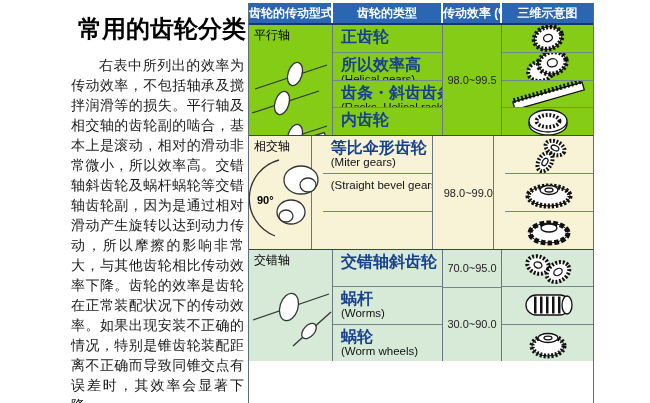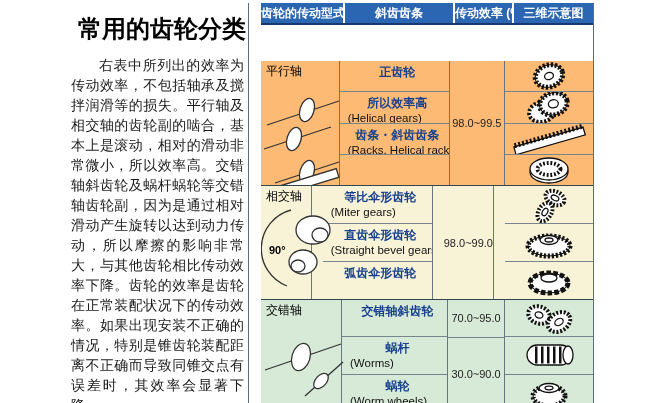--- a/index.html
+++ b/index.html
@@ -5,40 +5,40 @@
   * { box-sizing: border-box; margin: 0; padding: 0; }
   html,body { background:#fff; }
   body { font-family: "Liberation Sans", "DejaVu Sans", sans-serif; }
   #canvas { position:relative; width:650px; height:403px; background:#fff; overflow:hidden; }
 
   
   .page-title { position:absolute; left:78px; top:13px; font-size:24px; font-weight:bold; color:#000; letter-spacing:0px; white-space:nowrap; }
   .intro { position:absolute; left:71px; top:55px; width:173px; font-size:14px; line-height:20px; color:#1a1a1a; text-align:justify; text-indent:2em; }
 
   
-  .gear-table { position:absolute; left:248px; top:3px; width:346px; height:400px; border-left:1px solid #5d6e7a; border-right:1px solid #5d6e7a;padding-left:12px; }
+  .gear-table { position:absolute; left:248px; top:3px; width:346px; height:400px; border-left:1px solid #5d6e7a; border-right:1px solid #5d6e7a; }
   .thead { display:flex; height:22px; background:#2a66b2; border-bottom:2px solid #16386e; }
   .th { color:#fff; font-size:12px; font-weight:bold; text-align:center; line-height:20px; border-right:2px solid #fff; overflow:hidden; white-space:nowrap; }
   .th:last-child { border-right:none; }
   .th.c1 { width:84px; } .th.c2 { width:110px; } .th.c3 { width:59px; } .th.c4 { flex:1; }
 
   .tgroup { display:flex; border-top:1px solid #35454f; position:relative; }
   .tgroup.first { border-top:none; }
-  .g-parallel { background:#fdba74; height:124px;margin-top:36px; }
+  .g-parallel { background:#84cc16; height:110px; }
   .g-intersect { background:#f8f3d7; height:114px;gap:11px; }
   .g-crossed { background:#d7ead7; height:112px; }
 
   .col-axis { width:84px; border-right:1px solid #66777f; position:relative; }
   .axis-label { position:absolute; top:2px; left:5px; font-size:12px; color:#000; }
   .axis-art { position:absolute; left:0; top:12px; width:84px; }
 
   .col-type { width:110px; border-right:1px solid #66777f; display:flex; flex-direction:column; }
   .type-cell { flex:1; border-bottom:1px solid #76868f; padding:4px 2px 0 8px; overflow:hidden; }
   .type-cell:last-child { border-bottom:none; }
-  .cn { font-size:12px; font-weight:bold; color:#17418f; line-height:15px; white-space:nowrap;text-align:center; }
+  .cn { font-size:16px; font-weight:bold; color:#17418f; line-height:15px; white-space:nowrap; }
   .en { font-size:11.5px; color:#111; line-height:15px; white-space:nowrap; }
 
   .col-eff { width:59px; border-right:1px solid #66777f; display:flex; flex-direction:column; }
   .eff-cell { display:flex; align-items:center; justify-content:center; font-size:11px; color:#222; }
   .eff-split { border-bottom:1px solid #76868f; }
 
   .col-img { flex:1; display:flex; flex-direction:column; }
   .img-cell { flex:1; border-bottom:1px solid #76868f; display:flex; align-items:center; justify-content:center; overflow:hidden; }
   .img-cell:last-child { border-bottom:none; }
 
@@ -54,21 +54,21 @@
 
 <div id="canvas">
 
   <div class="page-title">常用的齿轮分类</div>
   <div class="intro">右表中所列出的效率为传动效率，不包括轴承及搅拌润滑等的损失。平行轴及相交轴的齿轮副的啮合，基本上是滚动，相对的滑动非常微小，所以效率高。交错轴斜齿轮及蜗杆蜗轮等交错轴齿轮副，因为是通过相对滑动产生旋转以达到动力传动，所以摩擦的影响非常大，与其他齿轮相比传动效率下降。齿轮的效率是齿轮在正常装配状况下的传动效率。如果出现安装不正确的情况，特别是锥齿轮装配距离不正确而导致同锥交点有误差时，其效率会显著下降。</div>
 
   <div class="gear-table">
 
     <div class="thead">
       <div class="th c1">齿轮的传动型式</div>
-      <div class="th c2">斜齿齿条</div>
+      <div class="th c2">齿轮的类型</div>
       <div class="th c3">传动效率 (%)</div>
       <div class="th c4">三维示意图</div>
     </div>
 
     <div class="tgroup g-parallel first">
       <div class="col-axis">
         <div class="axis-label">平行轴</div>
         <svg class="axis-art" width="84" height="136" viewBox="0 0 84 136">
           <line class="ln" x1="6" y1="52" x2="78" y2="28"></line>
           <ellipse class="shape" cx="46" cy="37" rx="7" ry="12" transform="rotate(17 46 37)"></ellipse>
@@ -85,20 +85,21 @@
         </div>
         <div class="type-cell">
           <div class="cn">所以效率高</div>
           <div class="en">(Helical gears)</div>
         </div>
         <div class="type-cell">
           <div class="cn">齿条・斜齿齿条</div>
           <div class="en">(Racks, Helical racks)</div>
         </div>
         <div class="type-cell">
+          <div class="cn">内齿轮</div>
         </div>
       </div>
       <div class="col-eff">
         <div class="eff-cell" style="flex:1">98.0~99.5</div>
       </div>
       <div class="col-img">
         <div class="img-cell">
           <svg width="88" height="36" viewBox="0 0 88 36">
             <g transform="rotate(-18 44 18)">
               <ellipse class="teeth" cx="44" cy="18" rx="14" ry="11" stroke-width="5" stroke-dasharray="2.2 1.8"></ellipse>
@@ -146,25 +147,23 @@
           <ellipse class="shape" cx="42" cy="64" rx="14" ry="12"></ellipse>
           <ellipse class="shape" cx="37" cy="68" rx="7" ry="6"></ellipse>
         </svg>
       </div>
       <div class="col-type">
         <div class="type-cell">
           <div class="cn">等比伞形齿轮</div>
           <div class="en">(Miter gears)</div>
         </div>
         <div class="type-cell">
-          <div class="cn">直齿伞形齿轮</div>
           <div class="en">(Straight bevel gears)</div>
         </div>
         <div class="type-cell">
-          <div class="cn">弧齿伞形齿轮</div>
         </div>
       </div>
       <div class="col-eff">
         <div class="eff-cell" style="flex:1">98.0~99.0</div>
       </div>
       <div class="col-img">
         <div class="img-cell">
           <svg width="88" height="36" viewBox="0 0 88 36">
             <ellipse class="teeth" cx="50" cy="11" rx="10" ry="6.5" stroke-width="4" stroke-dasharray="1.8 1.6" transform="rotate(25 50 11)"></ellipse>
             <ellipse class="hub" cx="50" cy="11" rx="4" ry="2.5" transform="rotate(25 50 11)"></ellipse>

